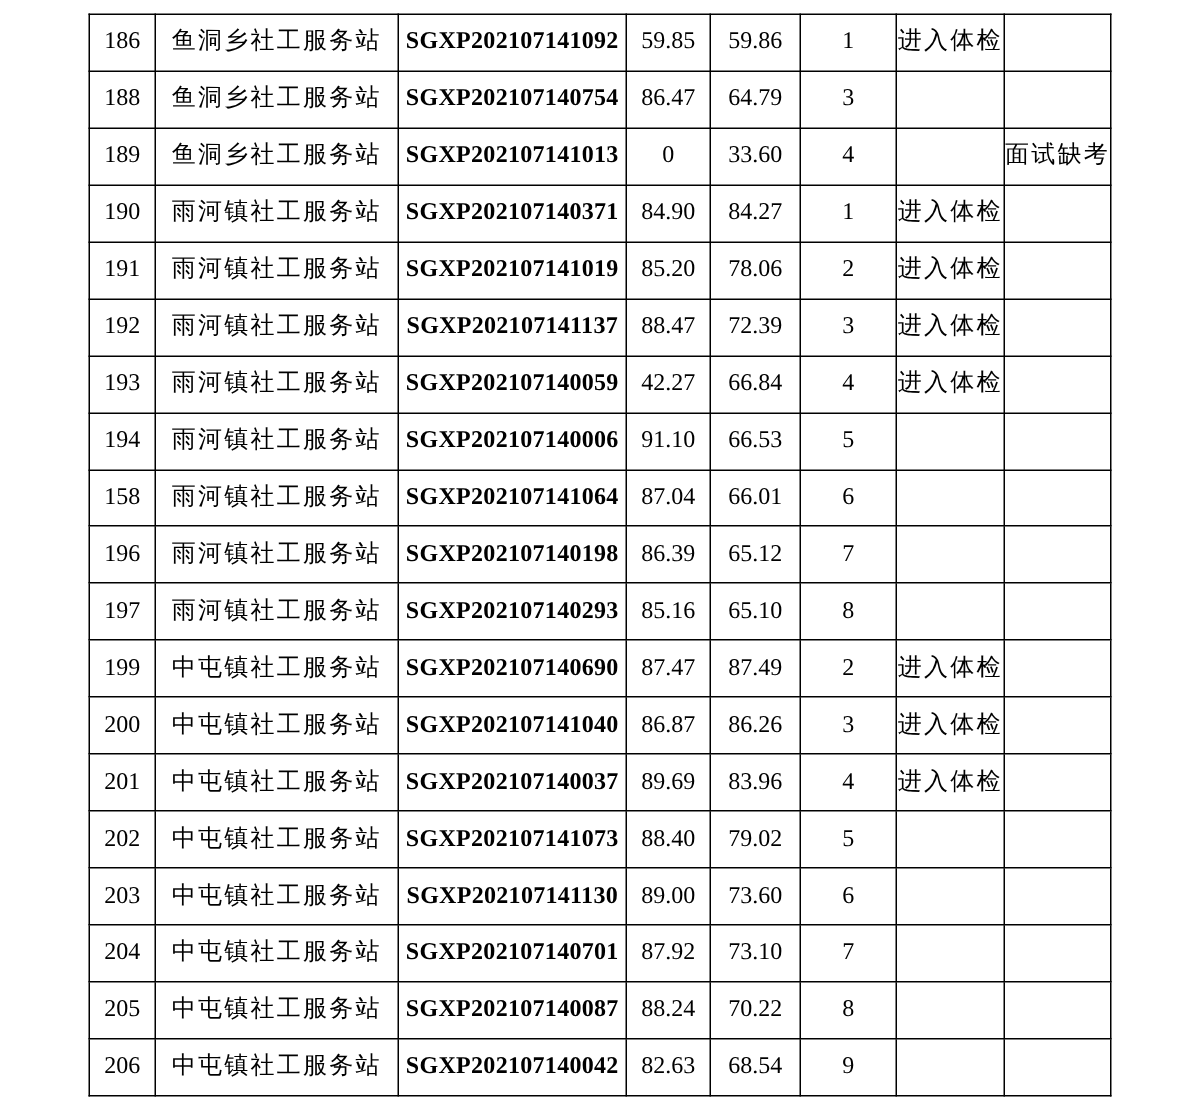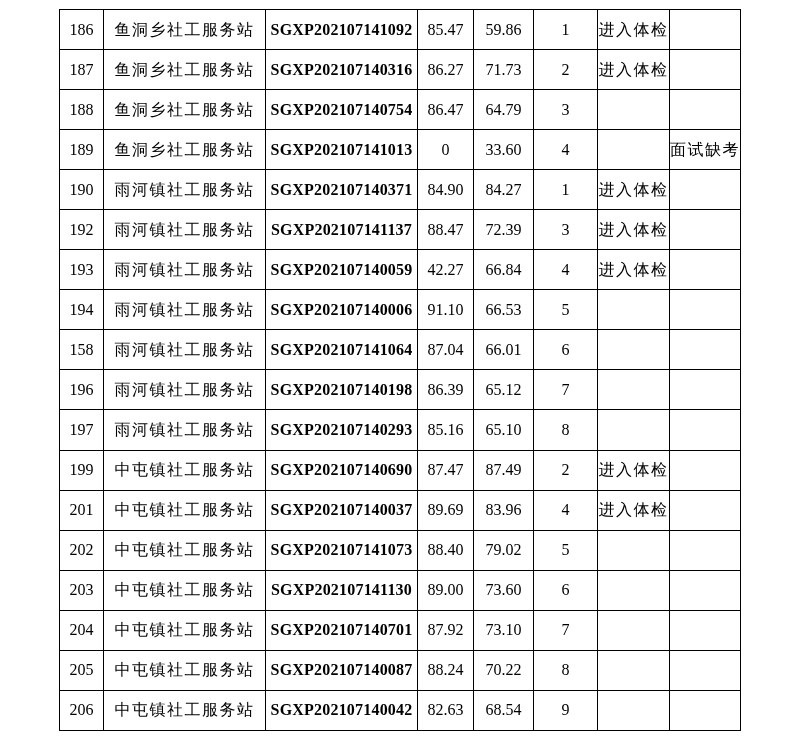--- a/index.html
+++ b/index.html
@@ -67,33 +67,23 @@
       <col style="width:60px">
       <col style="width:64px">
       <col style="width:72px">
       <col style="width:71px">
     </colgroup>
     <tbody>
         <tr>
     <td class="cell-index">186</td>
     <td class="cell-station">鱼洞乡社工服务站</td>
     <td class="cell-code">SGXP202107141092</td>
-    <td class="cell-score1">85.47</td>
+    <td class="cell-score1">59.85</td>
     <td class="cell-score2">59.86</td>
     <td class="cell-rank">1</td>
-    <td class="cell-status">进入体检</td>
-    <td class="cell-remark"></td>
-  </tr>
-        <tr>
-    <td class="cell-index">187</td>
-    <td class="cell-station">鱼洞乡社工服务站</td>
-    <td class="cell-code">SGXP202107140316</td>
-    <td class="cell-score1">86.27</td>
-    <td class="cell-score2">71.73</td>
-    <td class="cell-rank">2</td>
     <td class="cell-status">进入体检</td>
     <td class="cell-remark"></td>
   </tr>
         <tr>
     <td class="cell-index">188</td>
     <td class="cell-station">鱼洞乡社工服务站</td>
     <td class="cell-code">SGXP202107140754</td>
     <td class="cell-score1">86.47</td>
     <td class="cell-score2">64.79</td>
     <td class="cell-rank">3</td>
@@ -114,20 +104,30 @@
     <td class="cell-index">190</td>
     <td class="cell-station">雨河镇社工服务站</td>
     <td class="cell-code">SGXP202107140371</td>
     <td class="cell-score1">84.90</td>
     <td class="cell-score2">84.27</td>
     <td class="cell-rank">1</td>
     <td class="cell-status">进入体检</td>
     <td class="cell-remark"></td>
   </tr>
         <tr>
+    <td class="cell-index">191</td>
+    <td class="cell-station">雨河镇社工服务站</td>
+    <td class="cell-code">SGXP202107141019</td>
+    <td class="cell-score1">85.20</td>
+    <td class="cell-score2">78.06</td>
+    <td class="cell-rank">2</td>
+    <td class="cell-status">进入体检</td>
+    <td class="cell-remark"></td>
+  </tr>
+        <tr>
     <td class="cell-index">192</td>
     <td class="cell-station">雨河镇社工服务站</td>
     <td class="cell-code">SGXP202107141137</td>
     <td class="cell-score1">88.47</td>
     <td class="cell-score2">72.39</td>
     <td class="cell-rank">3</td>
     <td class="cell-status">进入体检</td>
     <td class="cell-remark"></td>
   </tr>
         <tr>
@@ -180,20 +180,30 @@
     <td class="cell-status"></td>
     <td class="cell-remark"></td>
   </tr>
         <tr>
     <td class="cell-index">199</td>
     <td class="cell-station">中屯镇社工服务站</td>
     <td class="cell-code">SGXP202107140690</td>
     <td class="cell-score1">87.47</td>
     <td class="cell-score2">87.49</td>
     <td class="cell-rank">2</td>
+    <td class="cell-status">进入体检</td>
+    <td class="cell-remark"></td>
+  </tr>
+        <tr>
+    <td class="cell-index">200</td>
+    <td class="cell-station">中屯镇社工服务站</td>
+    <td class="cell-code">SGXP202107141040</td>
+    <td class="cell-score1">86.87</td>
+    <td class="cell-score2">86.26</td>
+    <td class="cell-rank">3</td>
     <td class="cell-status">进入体检</td>
     <td class="cell-remark"></td>
   </tr>
         <tr>
     <td class="cell-index">201</td>
     <td class="cell-station">中屯镇社工服务站</td>
     <td class="cell-code">SGXP202107140037</td>
     <td class="cell-score1">89.69</td>
     <td class="cell-score2">83.96</td>
     <td class="cell-rank">4</td>

